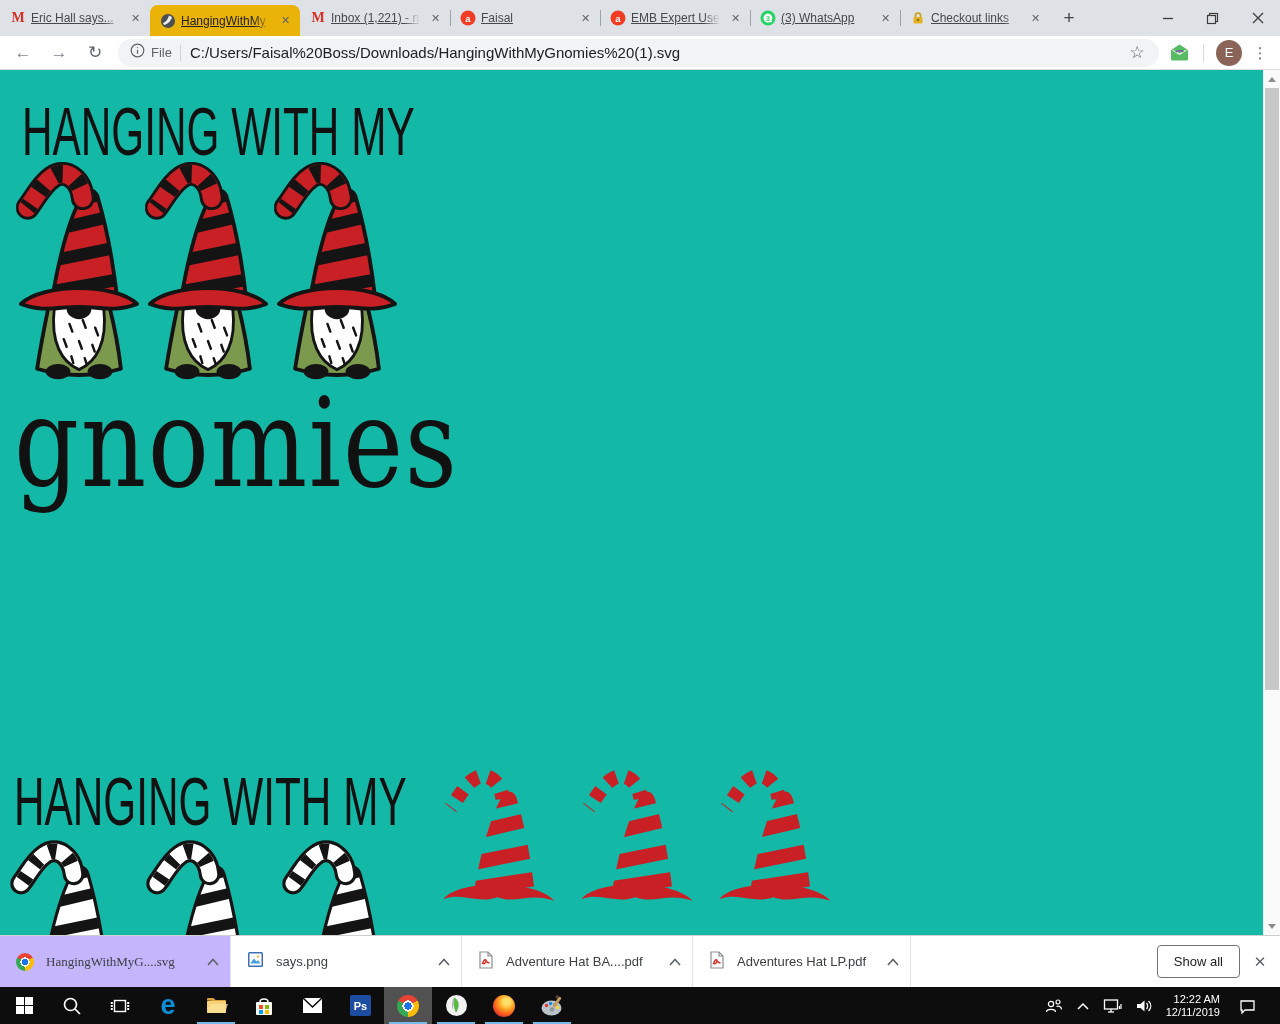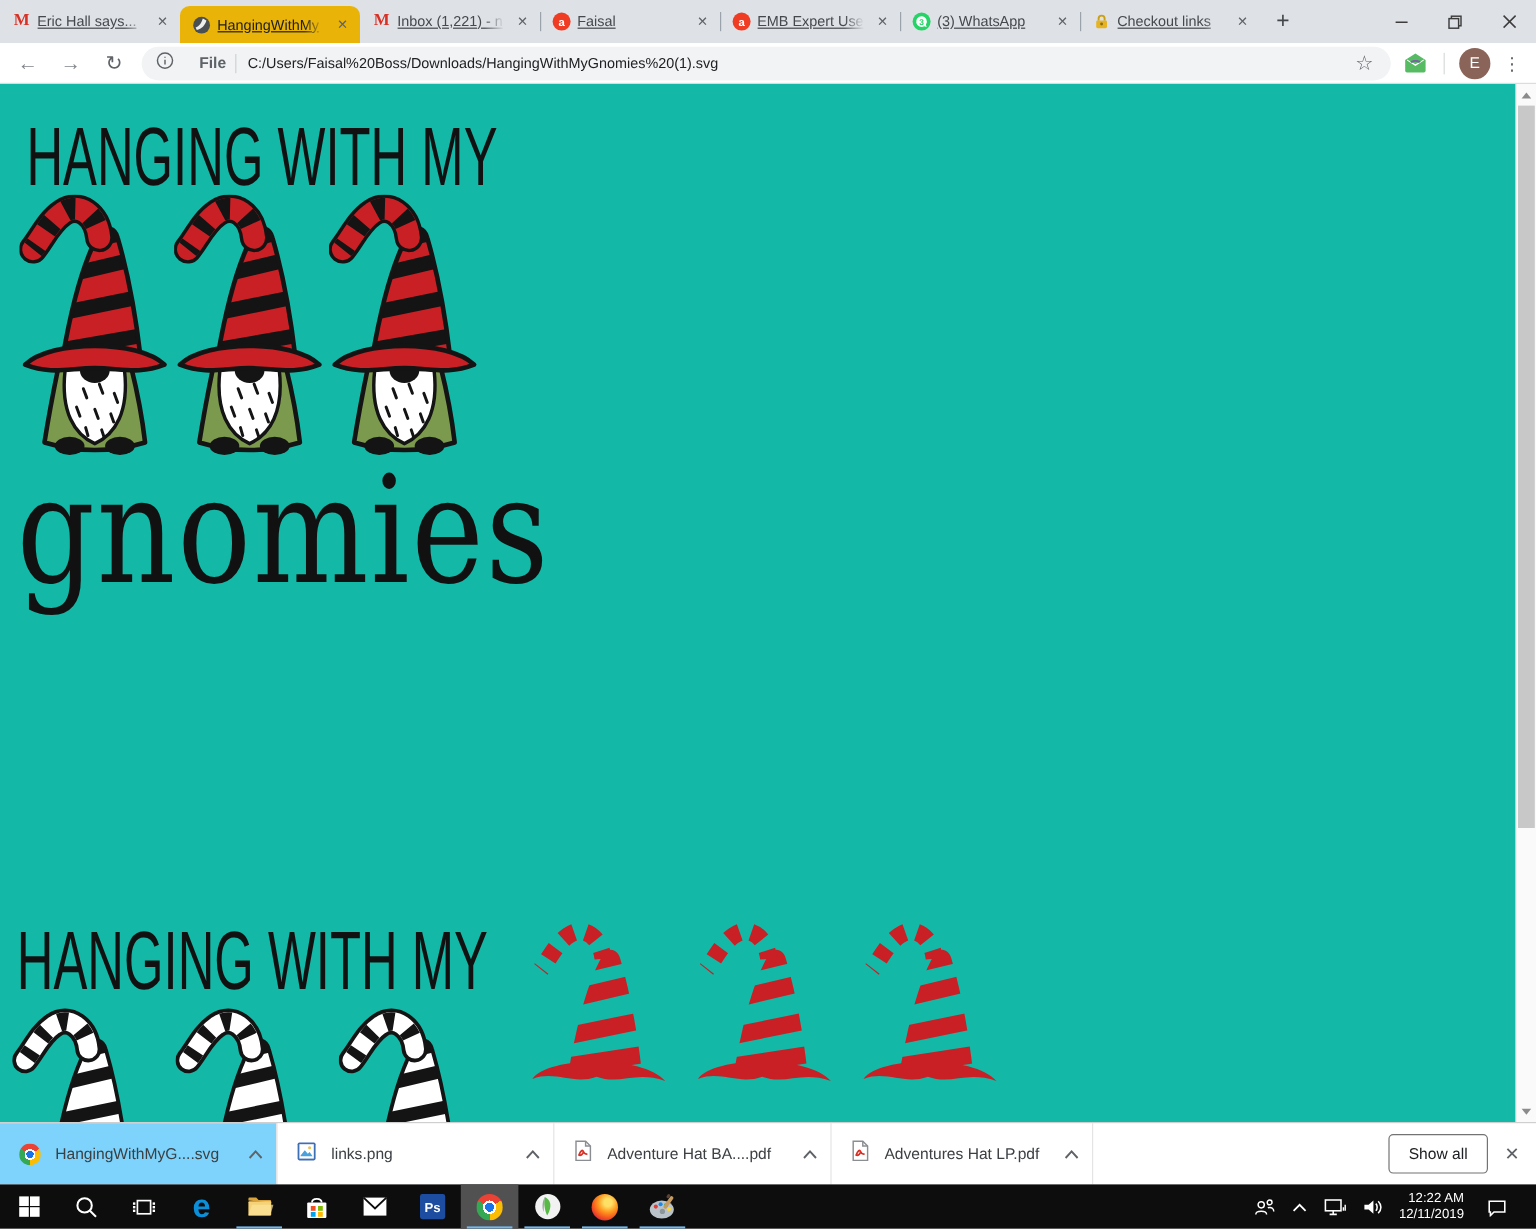--- a/index.html
+++ b/index.html
@@ -27,23 +27,23 @@
   .wc{width:45px;height:36px;display:flex;align-items:center;justify-content:center;color:#3c3c3c;}
 
   
   .toolbar{position:absolute;top:36px;left:0;width:1280px;height:34px;background:#fff;
            border-bottom:1px solid #dadce0;display:flex;align-items:center;box-sizing:border-box;}
   .navbtn{width:26px;height:26px;margin-left:10px;display:flex;align-items:center;justify-content:center;
           font-size:17px;color:#80868b;}
   .navbtn.reload{color:#5f6368;}
   .omnibox{margin-left:10px;height:28px;background:#f1f3f4;border-radius:14px;flex:1;
            display:flex;align-items:center;padding:0 4px 0 12px;min-width:0;}
-  .scheme{font-size:13px;color:#5f6368;margin:0 8px 0 21px;font-weight:bold;}
+  .scheme{font-size:13px;color:#5f6368;margin:0 8px 0 6px;}
   .obdiv{width:1px;height:16px;background:#cfd1d4;margin-right:9px;}
-  .url{font-size:12px;color:#202124;white-space:nowrap;overflow:hidden;flex:1;}
+  .url{font-size:15px;color:#202124;white-space:nowrap;overflow:hidden;flex:1;}
   .star{width:24px;height:24px;display:flex;align-items:center;justify-content:center;
         font-size:17px;color:#5f6368;margin-right:6px;}
   .ext{width:24px;height:24px;margin:0 6px 0 8px;display:flex;align-items:center;justify-content:center;}
   .tbdiv{width:1px;height:18px;background:#d9dadc;margin:0 6px;}
   .avatar{width:26px;height:26px;border-radius:50%;background:#8a6458;color:#fff;font-size:13px;
           display:flex;align-items:center;justify-content:center;margin:0 6px;}
   .dots{width:24px;height:24px;display:flex;align-items:center;justify-content:center;
         font-size:15px;color:#5f6368;margin-right:8px;letter-spacing:0;}
 
   
@@ -64,21 +64,21 @@
   .sb-up{top:1px;}.sb-dn{bottom:1px;}
   .tri-up{width:0;height:0;border-left:4px solid transparent;border-right:4px solid transparent;border-bottom:5px solid #8b8b8b;}
   .tri-dn{width:0;height:0;border-left:4px solid transparent;border-right:4px solid transparent;border-top:5px solid #8b8b8b;}
   .sb-thumb{position:absolute;left:1px;top:18px;width:14px;height:602px;background:#c8c8c8;}
 
   
   .dlbar{position:absolute;top:935px;left:0;width:1280px;height:52px;background:#fff;
          border-top:1px solid #cfcfcf;display:flex;align-items:stretch;z-index:5;box-sizing:border-box;}
   .dl-item{width:231px;display:flex;align-items:center;padding:0 6px 0 16px;box-sizing:border-box;
            border-right:1px solid #e4e4e4;}
-  .dl-item.selected{background:#7dd3fc;}
+  .dl-item.selected{background:#c4b5fd;font-family:Liberation Serif, serif;}
   .dl-label{font-size:13px;color:#3c4043;margin:0 8px 0 12px;white-space:nowrap;overflow:hidden;flex:1;}
   .dl-chev{width:22px;height:22px;display:flex;align-items:center;justify-content:center;flex:none;}
   .dl-right{margin-left:auto;display:flex;align-items:center;}
   .showall{height:31px;padding:0 16px;border:1px solid #737373;border-radius:4px;background:#fff;
            font-size:13px;color:#202124;display:flex;align-items:center;}
   .dlclose{width:40px;display:flex;align-items:center;justify-content:center;font-size:15px;color:#5f6368;}
 
   
   .taskbar{position:absolute;top:987px;left:0;width:1280px;height:37px;background:#0d0d0d;z-index:10;}
   .tb-cells{position:absolute;left:0;top:0;display:flex;height:37px;}
@@ -353,21 +353,21 @@
     </div>
 
     <div class="dl-item">
       <span>
         <svg width="17" height="17" viewBox="0 0 17 17">
             <rect x="1" y="1" width="15" height="15" rx="1.5" fill="#3d6fb4"></rect>
         <rect x="2.5" y="2.5" width="12" height="12" fill="#fff"></rect>
         <path d="M3.5,12 L7,7.5 L9.5,10.5 L11,9 L13.5,12.5 H3.5 Z" fill="#48a0dc"></path>
         <circle cx="11" cy="5.5" r="1.3" fill="#f2c14e"></circle>
           </svg></span>
-      <span class="dl-label">links.png</span>
+      <span class="dl-label">says.png</span>
       <span class="dl-chev">
         <svg width="12" height="8" viewBox="0 0 12 8" fill="none" stroke="#5f6368" stroke-width="1.6">
             <path d="M1,7 L6,1.5 L11,7"></path>
           </svg>
         </span>
     </div>
 
 
     <div class="dl-item">
       <span>

